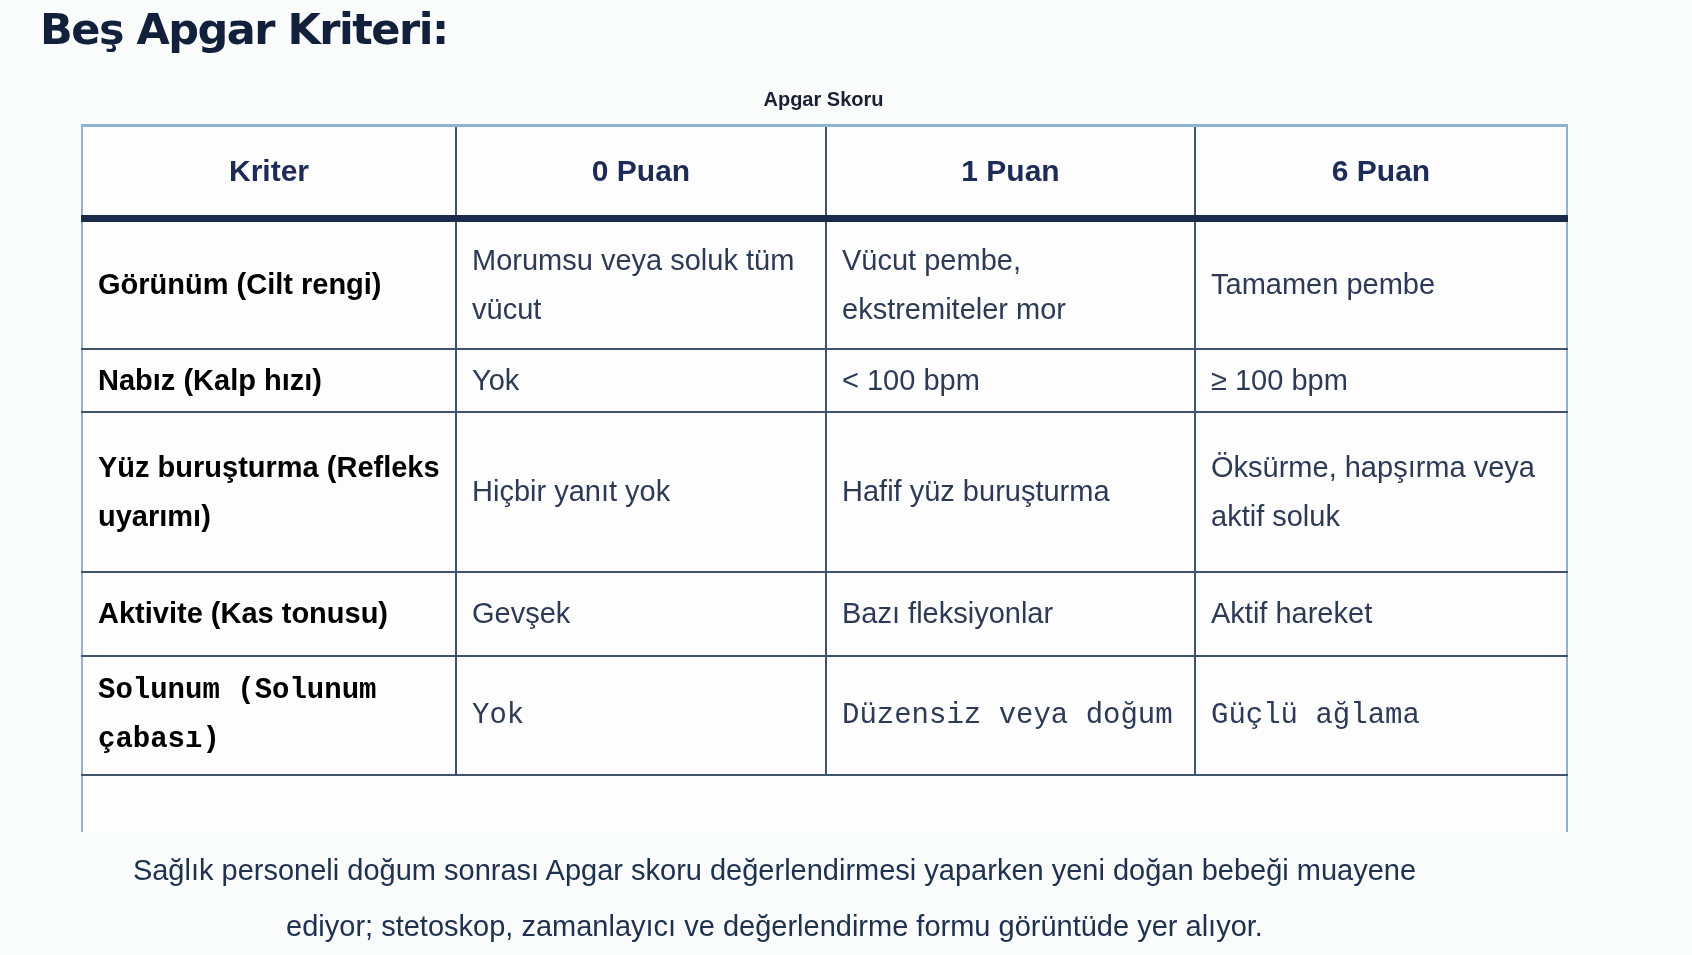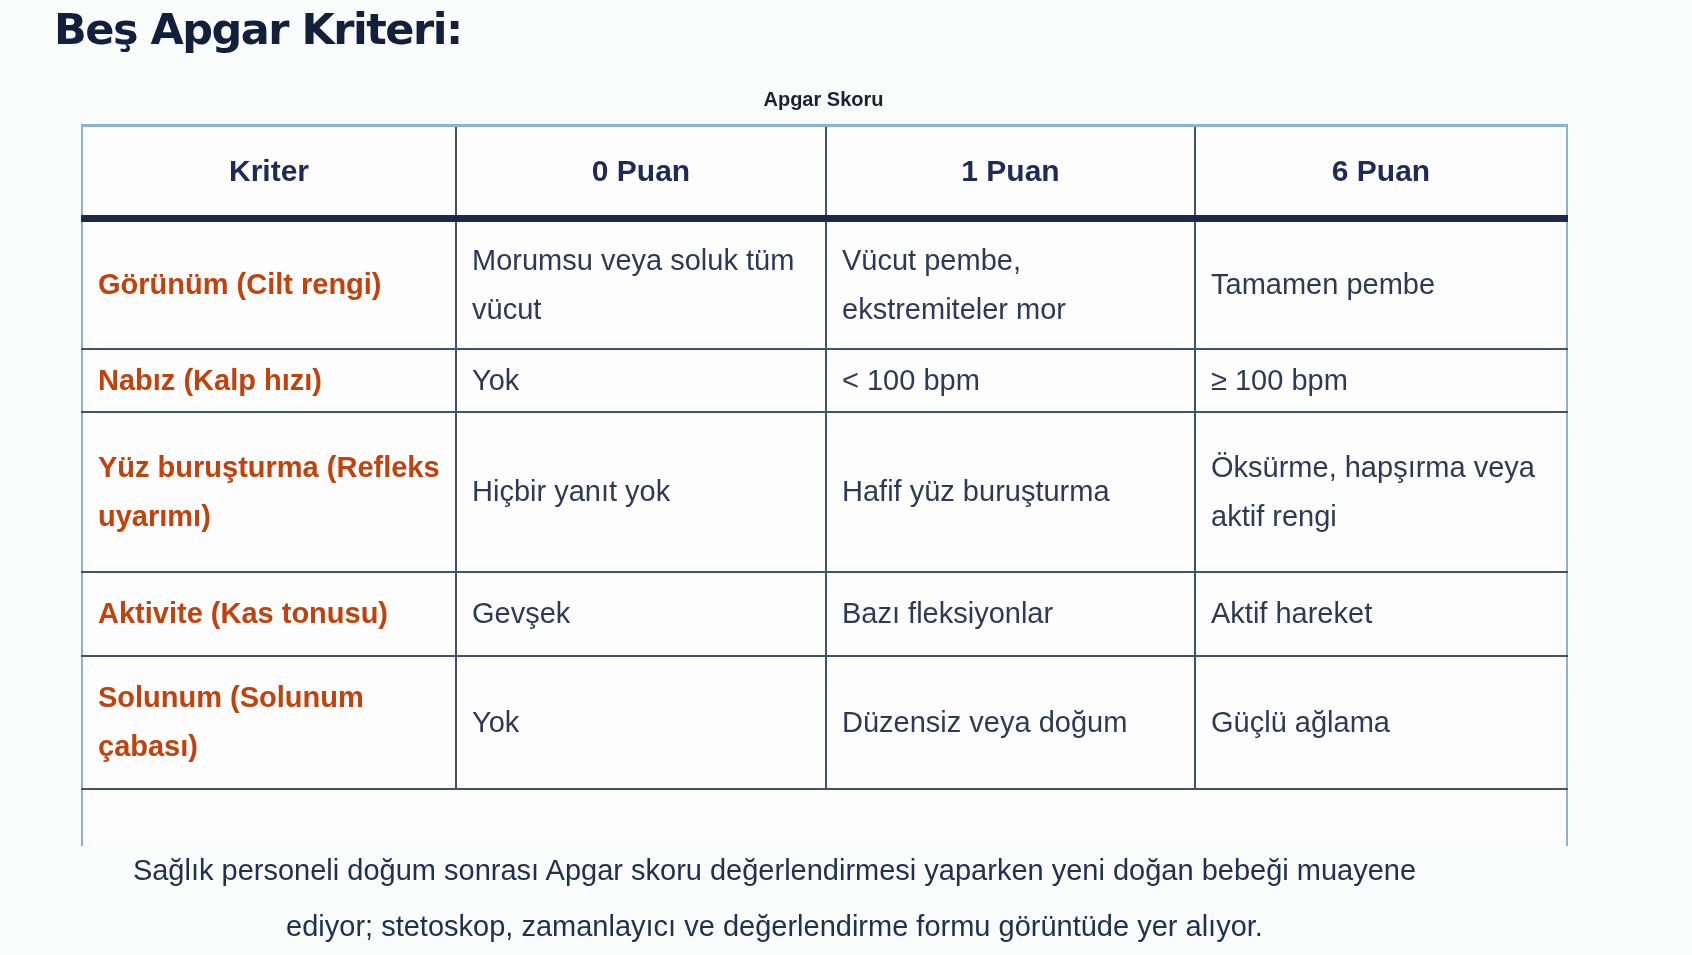--- a/index.html
+++ b/index.html
@@ -7,21 +7,21 @@
     width:1692px;height:955px;
     background:#fafbfb;
     font-family:"Liberation Sans", sans-serif;
     position:relative;
     overflow:hidden;
   }
   .page{position:absolute;inset:0;}
 
   
   .page-title{
-    position:absolute;left:54px;top:4px;
+    position:absolute;left:40px;top:4px;
     font-family:"DejaVu Sans", sans-serif;
     font-weight:800;
     font-size:43px;
     letter-spacing:-1.5px;
     color:#13203c;
   }
 
   
   .table-caption{
     position:absolute;left:81px;top:88px;width:1485px;
@@ -61,24 +61,24 @@
   }
 
   .apgar td{
     font-size:29px;
     line-height:49px;
     color:#2e3a55;
     padding:6px 12px 6px 15px;
   }
   .apgar td.crit{
     font-weight:bold;
-    color:#c2410c;
+    color:#000000;
   }
   tr.r1{height:130px;} tr.r2{height:62px;} tr.r3{height:160px;}
-  tr.r4{height:84px;}  tr.r5{height:133px;}
+  tr.r4{height:84px;}  tr.r5{height:119px;font-family:Liberation Mono, monospace;}
   tr.partial td{
     height:44px;
     border-top:2px solid var(--border-inner,#41536c);
     border-bottom:none;
     border-left:2px solid var(--border-outer,#8cb3d2);
     border-right:2px solid var(--border-outer,#8cb3d2);
   }
 
   
   .page-caption{
@@ -123,21 +123,21 @@
       <tr class="r2">
         <td class="crit">Nabız (Kalp hızı)</td>
         <td>Yok</td>
         <td>&lt; 100 bpm</td>
         <td>≥ 100 bpm</td>
       </tr>
       <tr class="r3">
         <td class="crit">Yüz buruşturma (Refleks uyarımı)</td>
         <td>Hiçbir yanıt yok</td>
         <td>Hafif yüz buruşturma</td>
-        <td>Öksürme, hapşırma veya aktif rengi</td>
+        <td>Öksürme, hapşırma veya aktif soluk</td>
       </tr>
       <tr class="r4">
         <td class="crit">Aktivite (Kas tonusu)</td>
         <td>Gevşek</td>
         <td>Bazı fleksiyonlar</td>
         <td>Aktif hareket</td>
       </tr>
       <tr class="r5">
         <td class="crit">Solunum (Solunum çabası)</td>
         <td>Yok</td>

